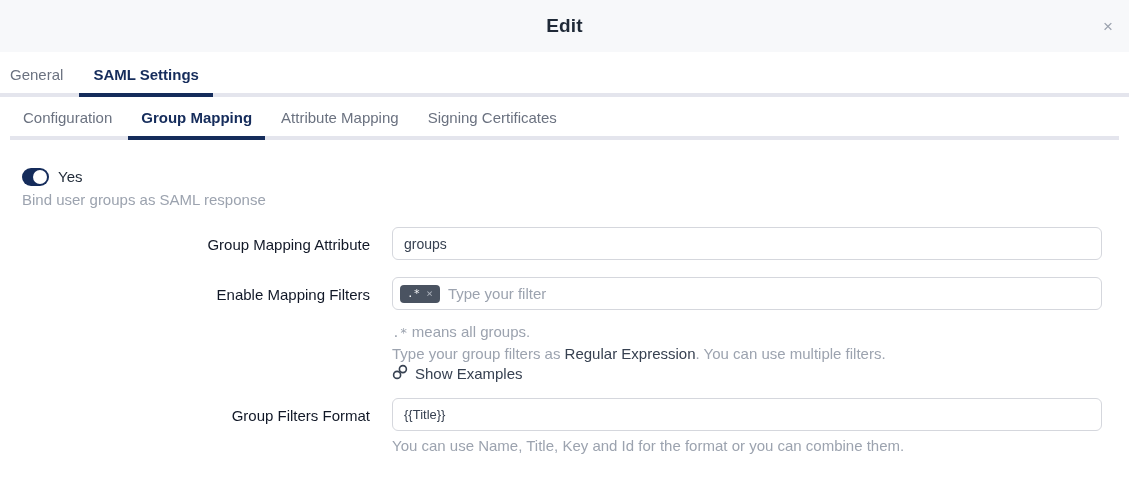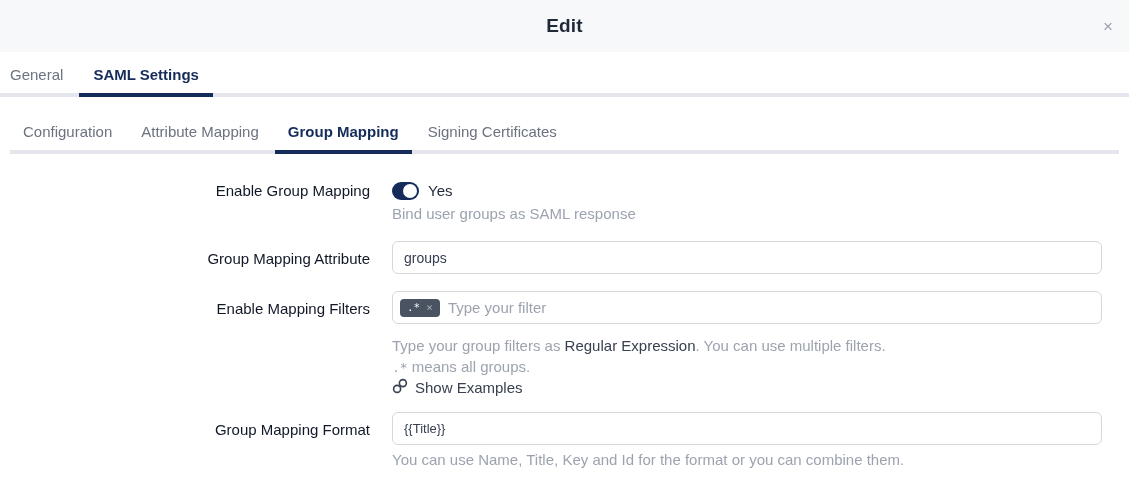--- a/index.html
+++ b/index.html
@@ -15,21 +15,21 @@
   .close-btn { position:absolute; right:11px; top:50%; transform:translateY(-50%);
     color:#9ca3af; font-size:17px; line-height:1; padding:5px; cursor:pointer; }
   
   .main-tabs { display:flex; gap:16px; padding:14px 10px 0 10px;
     border-bottom:4px solid #e4e5ed; }
   .main-tab { font-size:15px; line-height:18px; color:#6b7280;
     padding:0 0 9px 0; cursor:pointer; white-space:nowrap; }
   .main-tab.active { color:#152c5b; font-weight:700; padding:0 14px 9px 14px;
     border-bottom:4px solid #152c5b; margin-bottom:-4px; }
   
-  .sub-tabs { display:flex; gap:3px; margin:0 10px; padding-top:26px;
+  .sub-tabs { display:flex; gap:3px; margin:0 10px; padding-top:12px;
     border-bottom:4px solid #e4e5ed; }
   .sub-tab { font-size:15px; line-height:18px; color:#6b7280;
     padding:0 13px 9px 13px; cursor:pointer; white-space:nowrap; }
   .sub-tab.active { color:#152c5b; font-weight:700;
     border-bottom:4px solid #152c5b; margin-bottom:-4px; }
   
   .form { padding-top:27px; }
   .row { display:flex; }
   .row-toggle  { margin-bottom:17px; }
   .row-attr    { margin-bottom:17px; }
@@ -80,29 +80,28 @@
     <div class="close-btn">×</div>
   </div>
 
   <div class="main-tabs">
     <div class="main-tab">General</div>
     <div class="main-tab active">SAML Settings</div>
   </div>
 
   <div class="sub-tabs">
     <div class="sub-tab">Configuration</div>
+    <div class="sub-tab active">Group Mapping</div>
     <div class="sub-tab">Attribute Mapping</div>
-    <div class="sub-tab active">Group Mapping</div>
     <div class="sub-tab">Signing Certificates</div>
   </div>
 
   <div class="form">
 
     <div class="row row-toggle">
-      <div class="row-label">Enable Group Mapping</div>
       <div class="row-control">
         <div class="toggle-line">
           <div class="toggle">
             <span class="toggle-knob"></span>
           </div>
           <span class="toggle-state">Yes</span>
         </div>
         <div class="help">Bind user groups as SAML response</div>
       </div>
     </div>
@@ -118,37 +117,37 @@
       <div class="row-label">Enable Mapping Filters</div>
       <div class="row-control">
         <div class="filters-input">
           <span class="chip">
             <span>.*</span>
             <span class="chip-x">×</span>
           </span>
           <input type="text" class="filters-text" placeholder="Type your filter" style="">
         </div>
         <div class="filters-help">
+          <div><span class="code-inline">.*</span><span> means all groups.</span></div>
           <div><span>Type your group filters as </span><span class="help-em">Regular Expression</span><span>. You can use multiple filters.</span></div>
-          <div><span class="code-inline">.*</span><span> means all groups.</span></div>
           <div class="examples-link">
             <span class="link-icon">
               <svg width="16" height="16" viewBox="0 0 16 16" fill="none">
                 <circle cx="5.1" cy="10.9" r="3.5" stroke="#374151" stroke-width="1.6"></circle>
                 <circle cx="10.9" cy="5.1" r="3.5" stroke="#374151" stroke-width="1.6"></circle>
               </svg>
             </span>
             <span>Show Examples</span>
           </div>
         </div>
       </div>
     </div>
 
     <div class="row row-format">
-      <div class="row-label">Group Mapping Format</div>
+      <div class="row-label">Group Filters Format</div>
       <div class="row-control">
         <input type="text" class="text-input mono" value="{{Title}}" style="">
         <div class="format-help">You can use Name, Title, Key and Id for the format or you can combine them.</div>
       </div>
     </div>
 
   </div>
 </div>
 
 </body></html>

